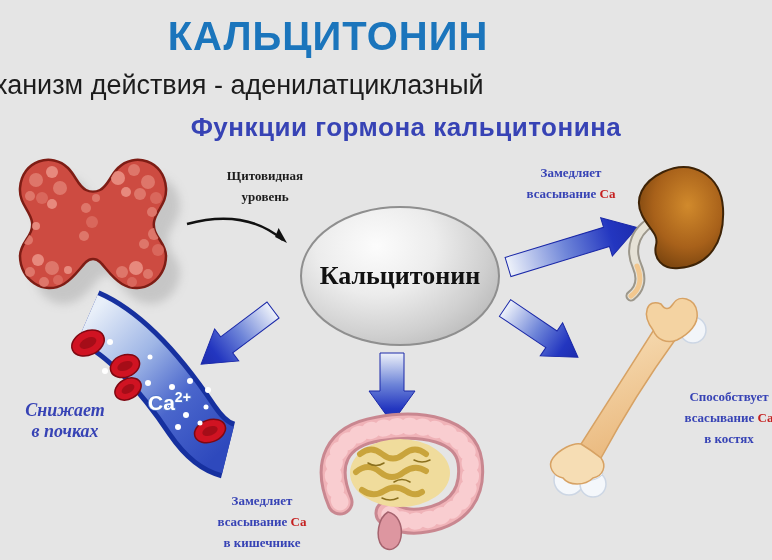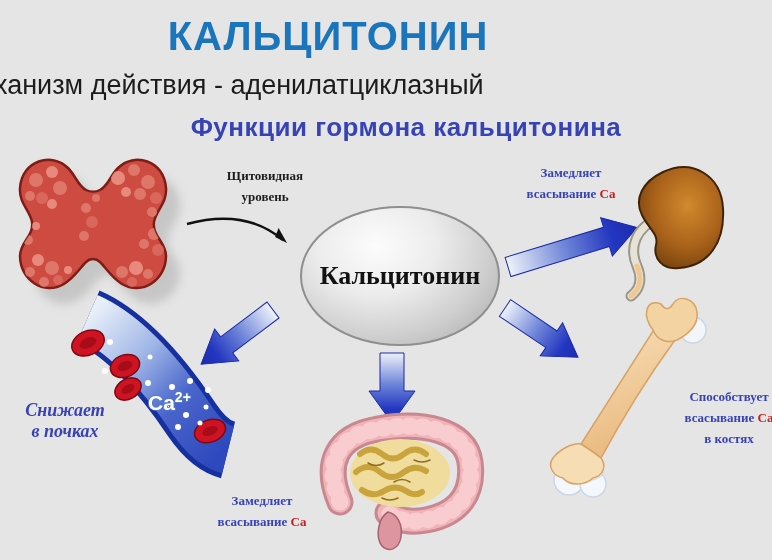--- a/index.html
+++ b/index.html
@@ -222,20 +222,21 @@
         <path d="M96,66 q8,-5 16,0"></path>
         <path d="M84,82 q8,4 16,0"></path>
         <path d="M116,44 q8,4 16,0"></path>
     </g>
     <path d="M90,96 C99,98 105,108 103,121 C101,133 91,137 84,130 C77,121 80,102 90,96 Z" fill="#dd96a0" stroke="#a5636e" stroke-width="1.5"></path>
   </svg>
 
   <div class="lbl" style="left:178px;top:490px;width:168px;">
     <div>Замедляет</div>
     <div class="nowrap"><span>всасывание </span><span class="ca">Са</span></div>
+    <div>в кишечнике</div>
   </div>
 
   <svg style="left:515px;top:290px;" width="200" height="200" viewBox="0 0 200 200">
     <defs>
         <linearGradient id="bgrad" x1="0" y1="0" x2="0.3" y2="1">
       <stop offset="0" stop-color="#f8e0ba"></stop>
           <stop offset="1" stop-color="#eab97e"></stop>
     </linearGradient>
       </defs>
     <circle cx="178" cy="40" r="13" fill="#f2f5f9" stroke="#ccd6e4" stroke-width="1.5"></circle>

